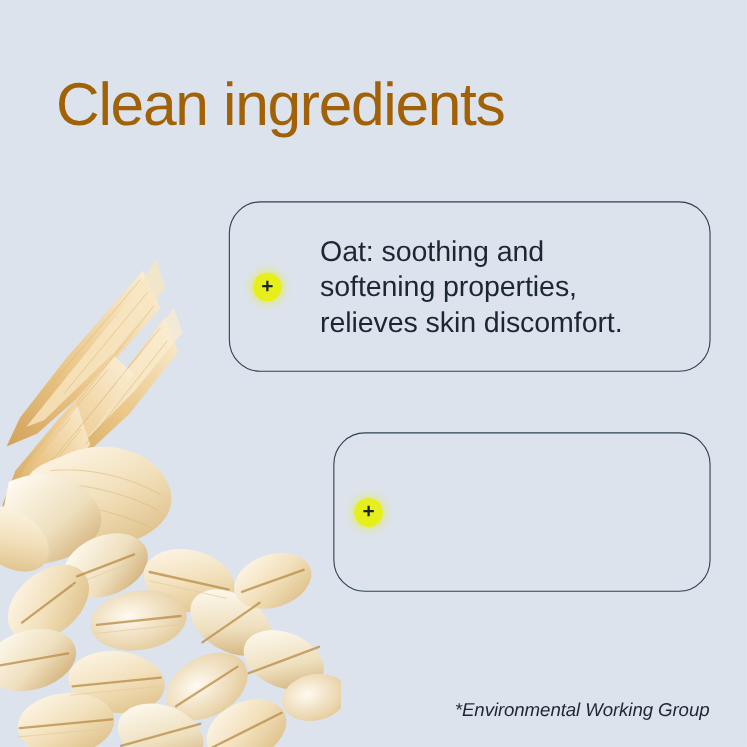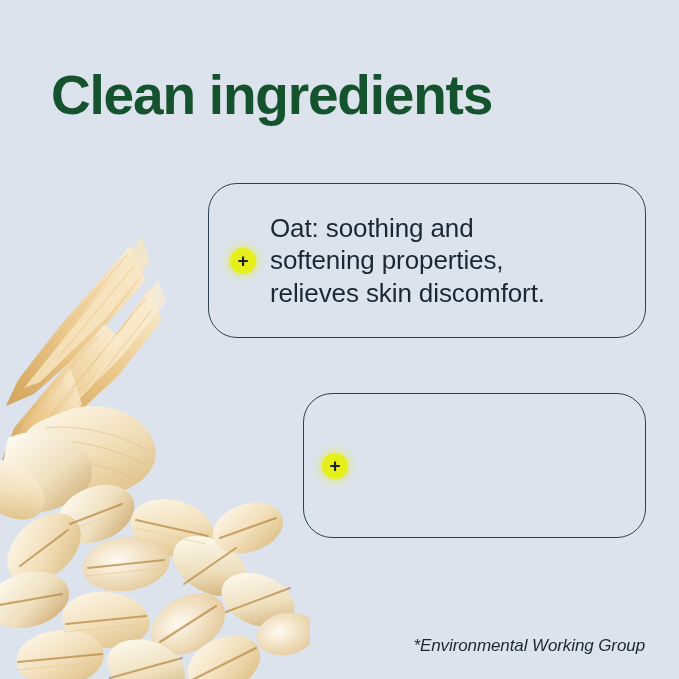--- a/index.html
+++ b/index.html
@@ -20,23 +20,23 @@
     background: #dce3ec;
     overflow: hidden;
   }
 
   
   #page-title {
     position: absolute;
     left: 51px;
     top: 29px;
     font-size: 55px;
-    font-weight: 700;
+    font-weight: 400;
     letter-spacing: -1.2px;
-    color: #14532d;
+    color: #a16207;
     line-height: 1.08;
     white-space: nowrap;
     text-align: center;
   }
 
   
   #oat-photo {
     position: absolute;
     left: 0;
     top: 228px;
@@ -89,21 +89,21 @@
   #benefit-card-1 .badge { margin-left: 18px; }
 
   .benefit-text {
     color: #1b2733;
     font-size: 26px;
     font-weight: 300;
     line-height: 32.5px;
     letter-spacing: -0.1px;
     white-space: pre-line;
   }
-  #benefit-card-0 .benefit-text { margin-left: 14px; }
+  #benefit-card-0 .benefit-text { margin-left: 35px; }
   #benefit-card-1 .benefit-text { margin-left: 14px; }
 
   
   #footnote {
     position: absolute;
     right: 34px;
     top: 636px;
     font-size: 17px;
     font-style: italic;
     font-weight: 400;

